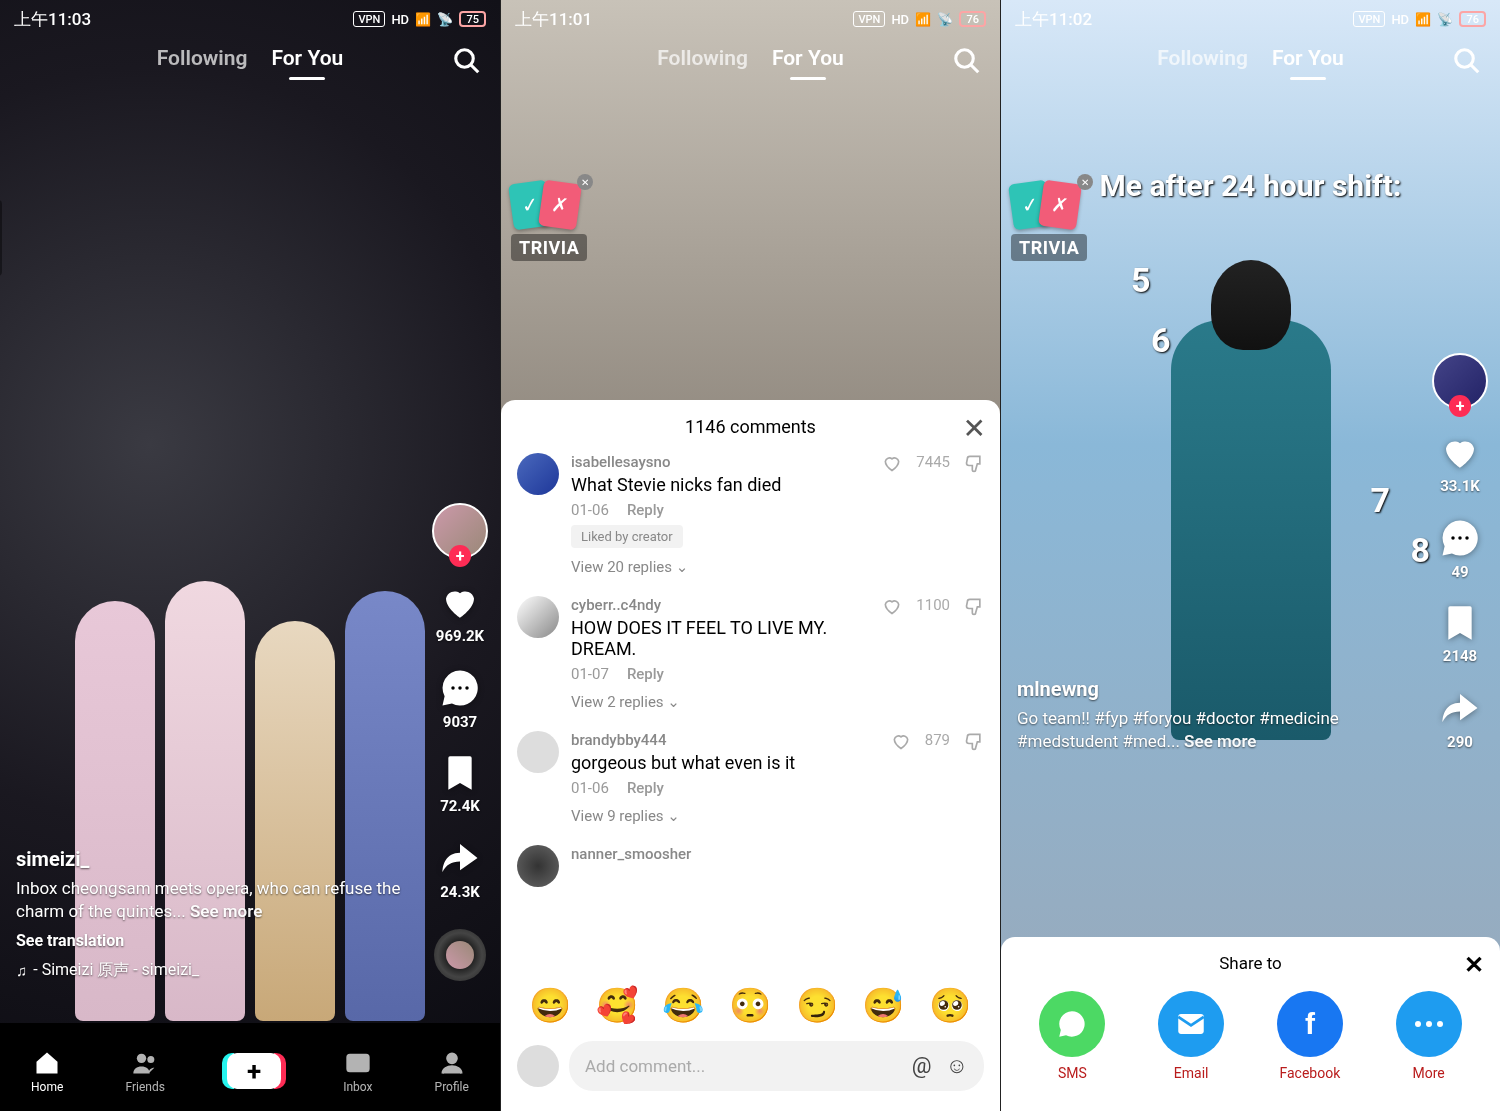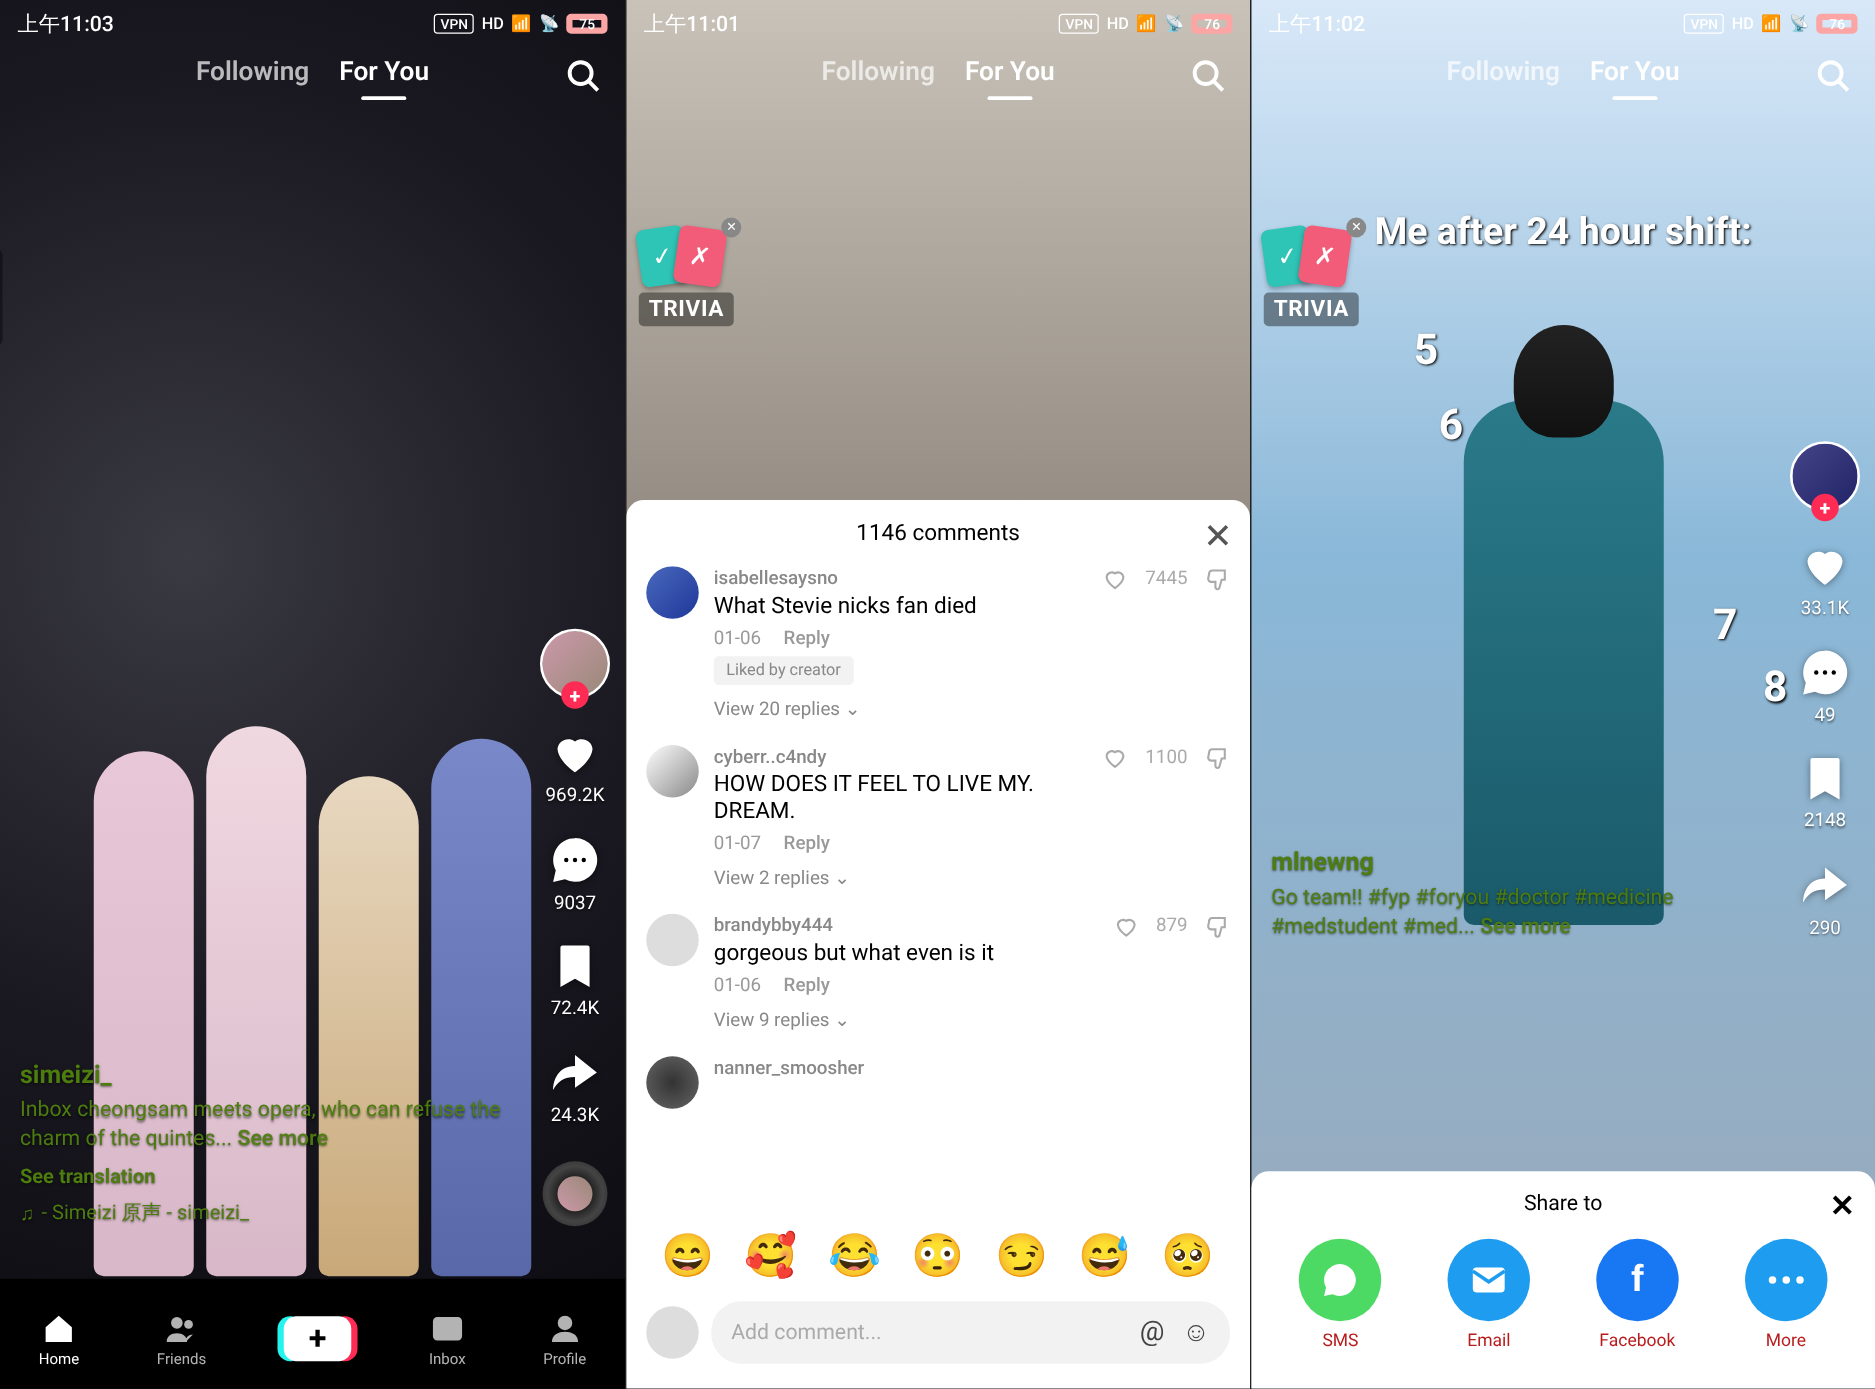--- a/index.html
+++ b/index.html
@@ -4,21 +4,21 @@
 <style>
   *{margin:0;padding:0;box-sizing:border-box;font-family:-apple-system,BlinkMacSystemFont,"Segoe UI",Roboto,sans-serif}
   body{background:#1a1a1a;display:flex;justify-content:center;width:1500px;height:1111px;overflow:hidden}
   .screens{display:flex;width:1500px;height:1111px}
   .phone{position:relative;width:500px;height:100%;background:#000;overflow:hidden}
   .phone+.phone{border-left:1px solid #222}
   
   .status{position:absolute;top:0;left:0;right:0;height:38px;display:flex;justify-content:space-between;align-items:center;padding:0 14px;color:#fff;font-size:17px;font-weight:500;z-index:20}
   .status .icons{display:flex;gap:6px;align-items:center;font-size:13px}
   .status .vpn{border:1px solid #fff;border-radius:3px;padding:0 4px;font-size:11px;height:16px;display:flex;align-items:center}
-  .status .batt{border:5px solid #fca5a5;border-radius:4px;padding:0 5px;font-size:11px;height:16px;display:flex;align-items:center}
+  .status .batt{border:2px solid #fca5a5;border-radius:4px;padding:0 5px;font-size:11px;height:16px;display:flex;align-items:center}
   
   .toptabs{position:absolute;top:46px;left:0;right:0;display:flex;justify-content:center;align-items:center;gap:24px;color:#fff;z-index:15}
   .toptabs .tab{font-size:21px;font-weight:600;opacity:.7;cursor:pointer}
   .toptabs .tab.active{opacity:1;position:relative}
   .toptabs .tab.active::after{content:"";position:absolute;left:50%;transform:translateX(-50%);bottom:-10px;width:36px;height:3px;background:#fff;border-radius:2px}
   .searchbtn{position:absolute;top:46px;right:18px;z-index:15;cursor:pointer}
   .searchbtn svg{width:30px;height:30px;stroke:#fff;fill:none;stroke-width:2.5}
   
   .video{position:absolute;inset:0}
   .v1{background:radial-gradient(circle at 30% 40%,#3a3a42 0%,#1a1820 50%,#0a0a10 100%)}
@@ -30,27 +30,27 @@
   .trivia .cards{display:flex;gap:-4px}
   .trivia .card{width:38px;height:46px;border-radius:6px;display:flex;align-items:center;justify-content:center;font-size:20px;color:#fff;box-shadow:0 2px 4px rgba(0,0,0,.3)}
   .trivia .card.g{background:#2ec4b6;transform:rotate(-8deg);margin-right:-8px}
   .trivia .card.r{background:#f25c78;transform:rotate(8deg)}
   .trivia .label{background:rgba(0,0,0,.4);color:#fff;font-weight:700;font-size:18px;letter-spacing:.5px;padding:3px 8px;border-radius:4px;margin-top:6px;display:inline-block}
   .closebadge{position:absolute;right:-6px;top:-8px;width:16px;height:16px;background:#888;border-radius:50%;color:#fff;font-size:10px;display:flex;align-items:center;justify-content:center}
   
   .rail{position:absolute;right:12px;bottom:130px;display:flex;flex-direction:column;align-items:center;gap:22px;color:#fff;z-index:12}
   .rail .item{display:flex;flex-direction:column;align-items:center;gap:4px;cursor:pointer}
   .rail .ico{filter:drop-shadow(0 1px 3px rgba(0,0,0,.4))}
-  .rail .cnt{font-size:15px;font-weight:400;text-shadow:0 1px 2px rgba(0,0,0,.6)}
+  .rail .cnt{font-size:15px;font-weight:700;text-shadow:0 1px 2px rgba(0,0,0,.6)}
   .avatar{width:56px;height:56px;border-radius:50%;background:linear-gradient(135deg,#c9a 0%,#987 100%);border:2px solid #fff;position:relative}
   .avatar .plus{position:absolute;bottom:-10px;left:50%;transform:translateX(-50%);width:22px;height:22px;background:#fe2c55;border-radius:50%;display:flex;align-items:center;justify-content:center;color:#fff;font-size:16px;font-weight:700}
   .disc{width:52px;height:52px;border-radius:50%;background:radial-gradient(circle,#333 25%,#111 26%,#444 60%,#222 100%);display:flex;align-items:center;justify-content:center;margin-top:6px}
   .disc .inner{width:28px;height:28px;border-radius:50%;background:linear-gradient(45deg,#c9a,#987)}
   
-  .capwrap{position:absolute;left:16px;bottom:130px;right:68px;color:#4d7c0f;z-index:12;text-shadow:0 1px 2px rgba(0,0,0,.6)}
+  .capwrap{position:absolute;left:16px;bottom:130px;right:68px;color:#ffffff;z-index:12;text-shadow:0 1px 2px rgba(0,0,0,.6)}
   .capwrap .user{font-size:20px;font-weight:700;margin-bottom:6px}
   .capwrap .captxt{font-size:17px;line-height:1.35;margin-bottom:8px}
   .capwrap .seemore{font-weight:600;opacity:.95}
   .capwrap .seetrans{font-size:16px;font-weight:700;margin-bottom:10px}
   .capwrap .music{font-size:16px;display:flex;align-items:center;gap:6px}
   .capwrap .music::before{content:"♫";font-size:15px}
   .phone3 .capwrap{bottom:350px}
   .phone1 .rail{bottom:130px}
   
   .nav{position:absolute;left:0;right:0;bottom:0;height:88px;background:#000;display:flex;justify-content:space-around;align-items:center;color:#fff;z-index:18;padding-top:8px}

